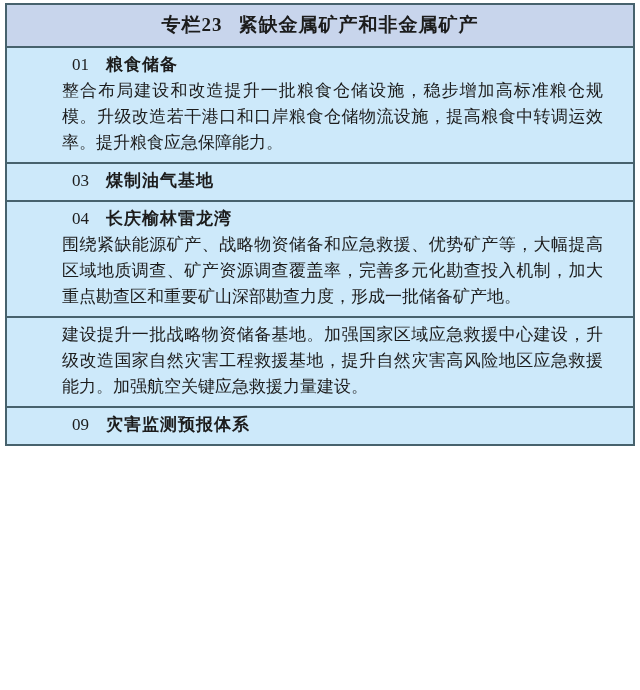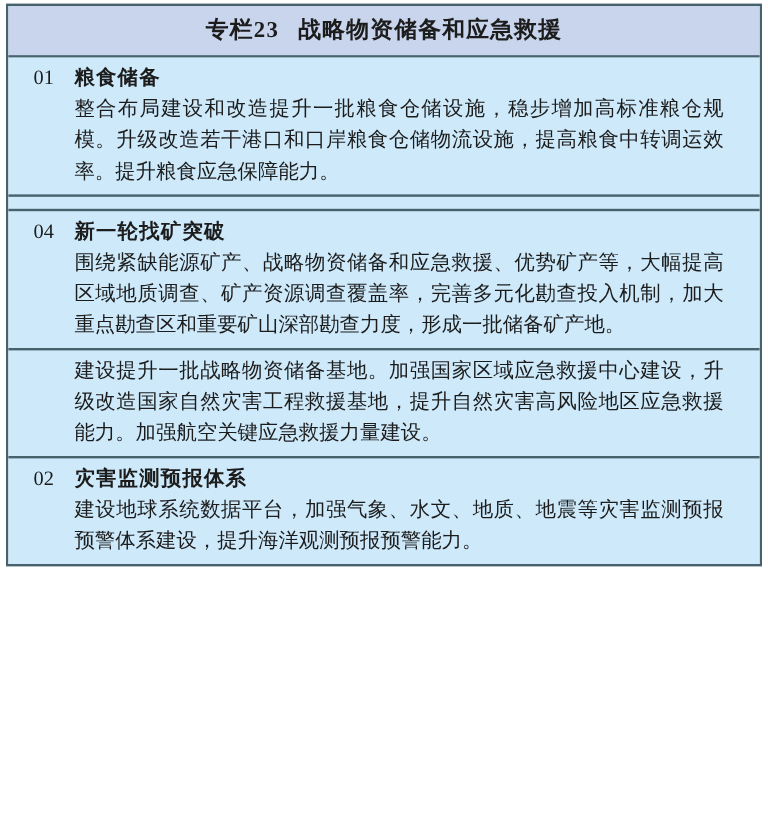--- a/index.html
+++ b/index.html
@@ -35,20 +35,21 @@
     border-bottom: 2px solid var(--border, #47626d);
     padding: 4px 14px 6px 0;
   }
   .section:last-child { border-bottom: none; }
   .sec-head {
     font-size: 17px;
     line-height: 26px;
     font-weight: bold;
     letter-spacing: 1px;
     white-space: nowrap;
+    padding-left: 44px;
   }
   .sec-num {
     display: inline-block;
     width: 55px;
     padding-left: 21px;
     font-weight: normal;
     letter-spacing: 0;
   }
   .sec-body {
     margin: 0 16px 0 55px;
@@ -56,48 +57,50 @@
     line-height: 26px;
     text-align: justify;
   }
 </style>
 </head>
 <body>
 
 <div class="panel">
 
   <div class="title-bar">
-    <span class="title-label">专栏23</span><span class="title-text">战略物资储备和应急救援</span>
+    <span class="title-label">专栏23</span><span class="title-text">紧缺金属矿产和非金属矿产</span>
   </div>
 
   <div class="sections">
 
     <div class="section">
       <div class="sec-head">
         <span class="sec-num">01</span><span class="sec-title">粮食储备</span>
       </div>
       <p class="sec-body">整合布局建设和改造提升一批粮食仓储设施，稳步增加高标准粮仓规模。升级改造若干港口和口岸粮食仓储物流设施，提高粮食中转调运效率。提升粮食应急保障能力。</p>
     </div>
 
 
     <div class="section">
+      <div class="sec-head">
+        <span class="sec-num">03</span><span class="sec-title">煤制油气基地</span>
+      </div>
     </div>
 
     <div class="section">
       <div class="sec-head">
-        <span class="sec-num">04</span><span class="sec-title">新一轮找矿突破</span>
+        <span class="sec-num">04</span><span class="sec-title">长庆榆林雷龙湾</span>
       </div>
       <p class="sec-body">围绕紧缺能源矿产、战略物资储备和应急救援、优势矿产等，大幅提高区域地质调查、矿产资源调查覆盖率，完善多元化勘查投入机制，加大重点勘查区和重要矿山深部勘查力度，形成一批储备矿产地。</p>
     </div>
 
     <div class="section">
       <p class="sec-body">建设提升一批战略物资储备基地。加强国家区域应急救援中心建设，升级改造国家自然灾害工程救援基地，提升自然灾害高风险地区应急救援能力。加强航空关键应急救援力量建设。</p>
     </div>
 
     <div class="section">
       <div class="sec-head">
-        <span class="sec-num">02</span><span class="sec-title">灾害监测预报体系</span>
+        <span class="sec-num">09</span><span class="sec-title">灾害监测预报体系</span>
       </div>
-      <p class="sec-body">建设地球系统数据平台，加强气象、水文、地质、地震等灾害监测预报预警体系建设，提升海洋观测预报预警能力。</p>
     </div>
 
   </div>
 </div>
 
 </body></html>

